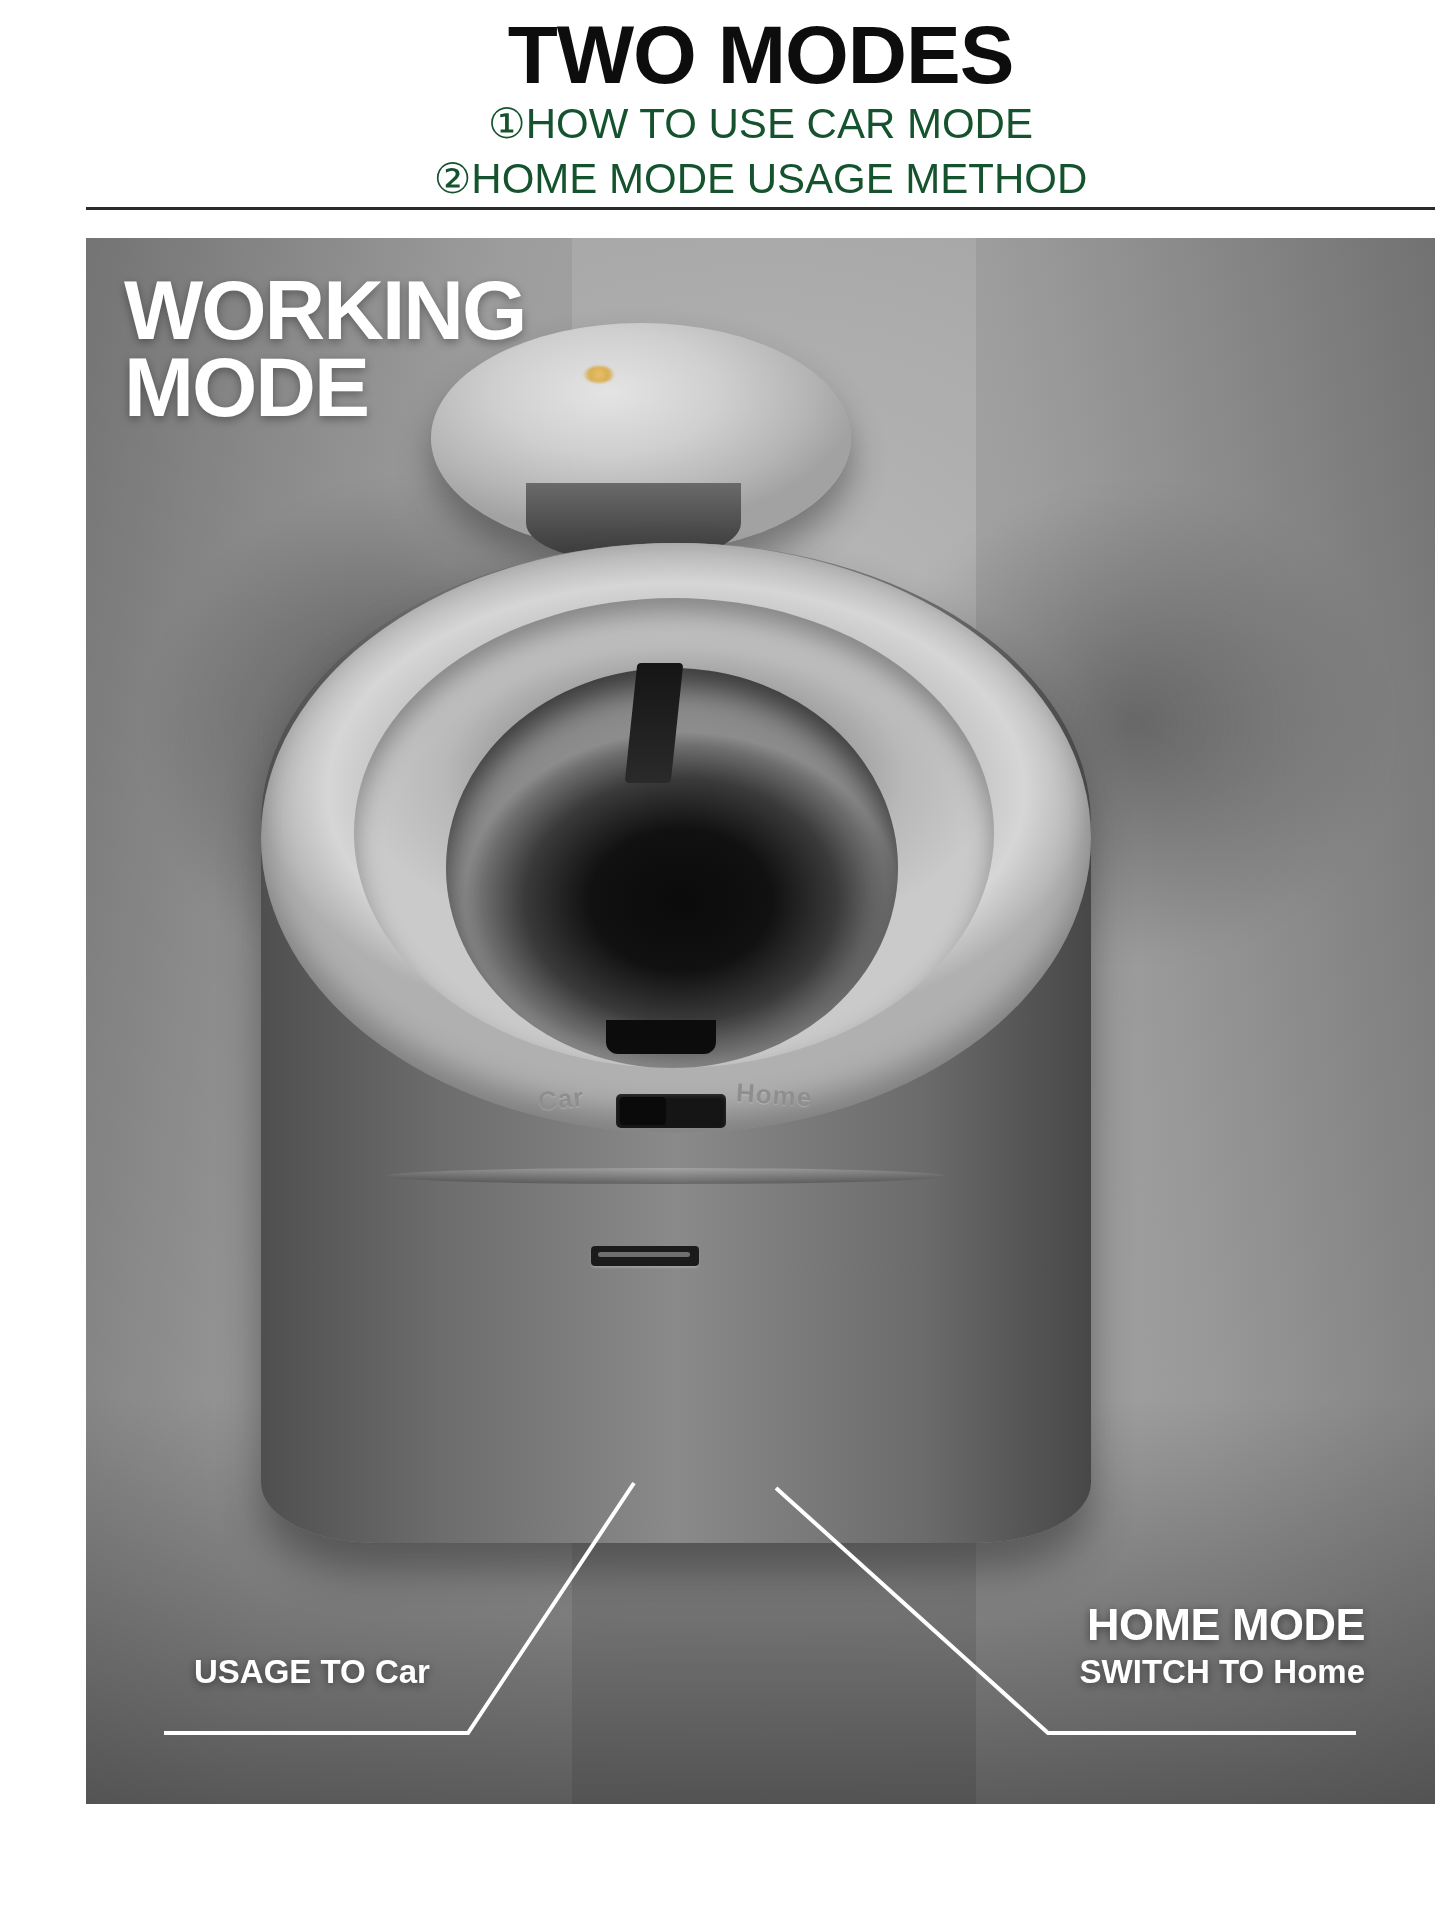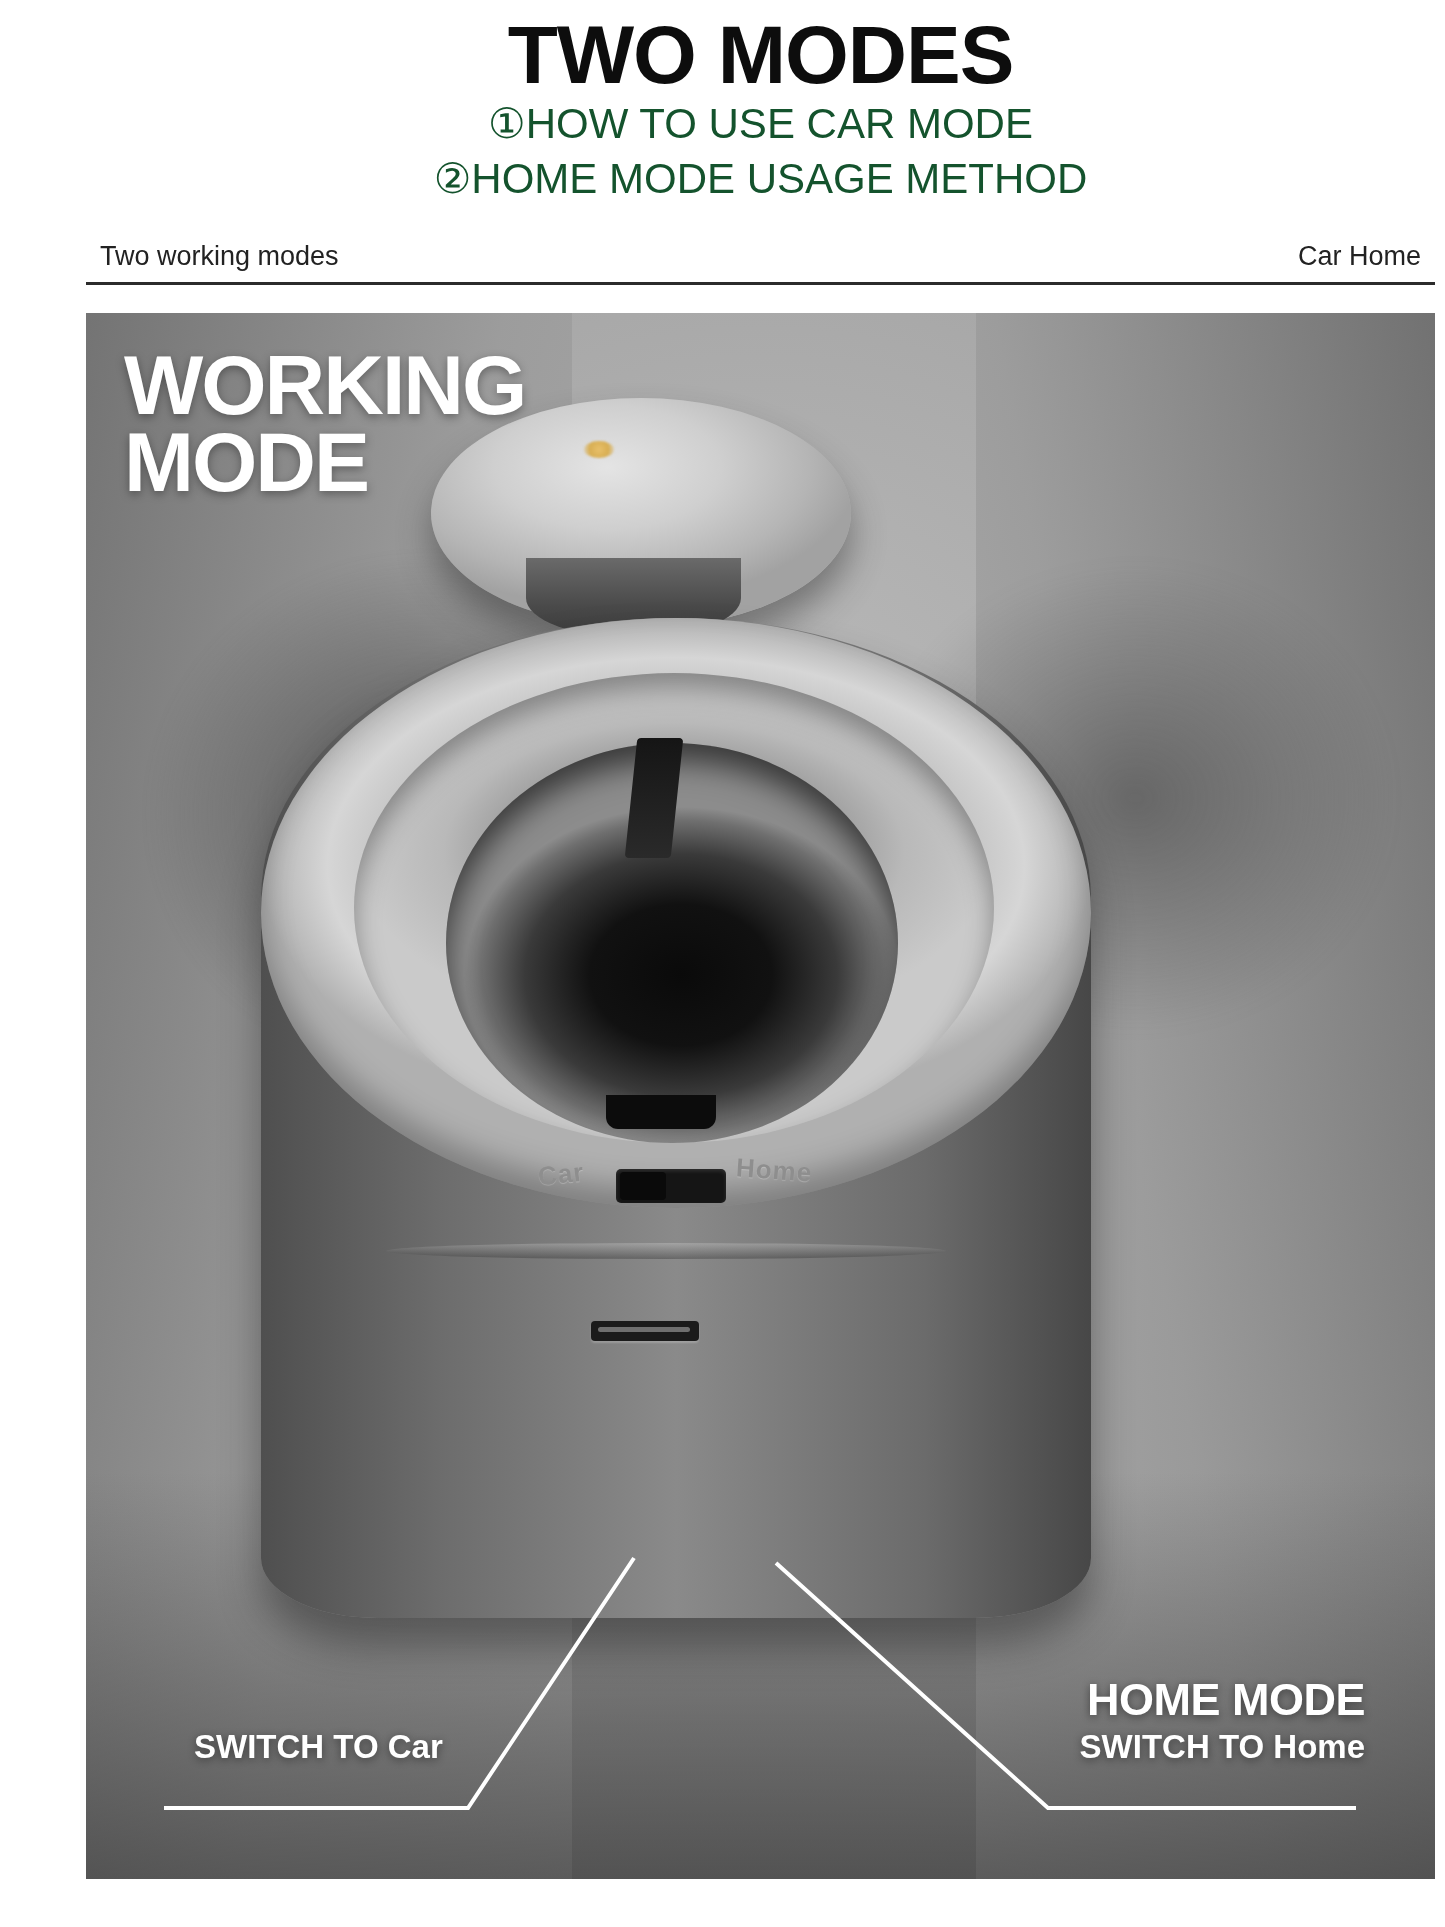--- a/index.html
+++ b/index.html
@@ -283,24 +283,20 @@
 <div class="page">
 
   <div class="header">
     <div class="title-main">TWO MODES</div>
     <div class="subtitle">
       <div>①HOW TO USE CAR MODE</div>
       <div>②HOME MODE USAGE METHOD</div>
     </div>
   </div>
 
-  <div class="caption-row">
-    <div>Two working modes</div>
-    <div>Car Home</div>
-  </div>
   <div class="rule"></div>
 
   <div class="photo">
     <div class="floor-left"></div>
     <div class="floor-right"></div>
     <div class="shadow-blob"></div>
     <div class="shadow-blob2"></div>
     <div class="floor-bottom"></div>
 
     <div class="lid"></div>
@@ -327,21 +323,21 @@
       <div>WORKING</div>
       <div>MODE</div>
     </div>
 
     <svg class="leader" width="1349" height="1566" viewBox="0 0 1349 1566" style="left:0; top:0;">
       <polyline points="78,1495 382,1495 548,1245" fill="none" stroke="#ffffff" stroke-width="4"></polyline>
       <polyline points="1270,1495 962,1495 690,1250" fill="none" stroke="#ffffff" stroke-width="4"></polyline>
     </svg>
 
     <div class="label-left">
-      <div class="label-sub">SWITCH TO Car</div>
+      <div class="label-sub">USAGE TO Car</div>
     </div>
 
     <div class="label-right">
       <div class="label-title">HOME MODE</div>
       <div class="label-sub">SWITCH TO Home</div>
     </div>
   </div>
 
 </div>
 

